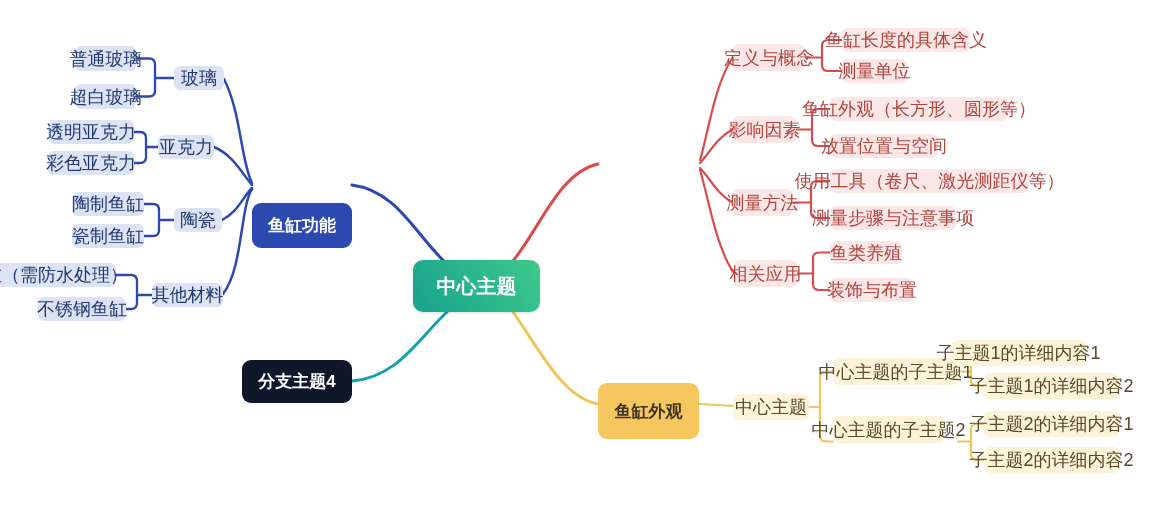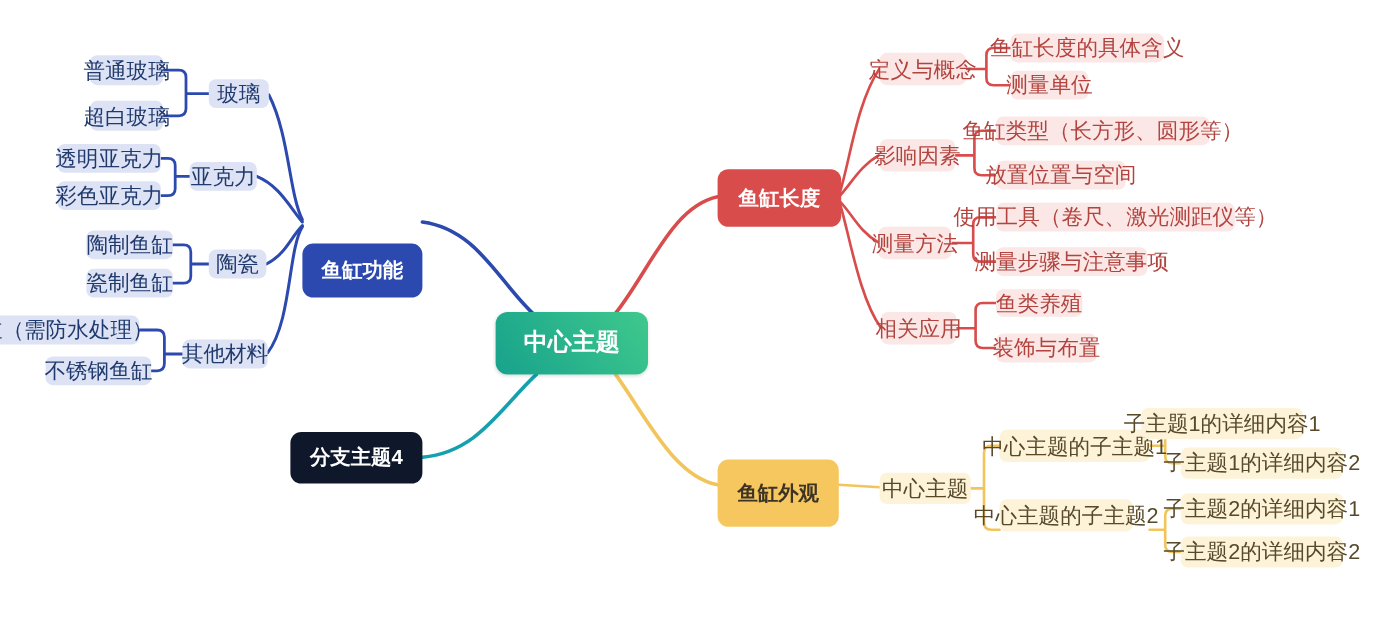--- a/index.html
+++ b/index.html
@@ -74,26 +74,25 @@
   <div class="node s-blue" style="left:48px;top:151px;width:86px;height:24px">彩色亚克力</div>
   <div class="node s-blue" style="left:174px;top:208px;width:48px;height:24px">陶瓷</div>
   <div class="node s-blue" style="left:72px;top:192px;width:72px;height:24px">陶制鱼缸</div>
   <div class="node s-blue" style="left:72px;top:224px;width:72px;height:24px">瓷制鱼缸</div>
   <div class="node s-blue" style="left:152px;top:283px;width:71px;height:24px">其他材料</div>
   <div class="node s-blue" style="left:-22px;top:263px;width:138px;height:24px;border-top-left-radius:0;border-bottom-left-radius:0">鱼缸（需防水处理）</div>
   <div class="node s-blue" style="left:38px;top:297px;width:88px;height:24px">不锈钢鱼缸</div>
 
   <div class="node main b-teal" style="left:242px;top:360px;width:110px;height:43px">分支主题4</div>
 
-  <div class="node main b-red" style="left:598px;top:141px;width:103px;height:48px">鱼缸长度</div>
   <div class="node s-red" style="left:733px;top:44px;width:72px;height:27px">定义与概念</div>
   <div class="node s-red" style="left:842px;top:28px;width:128px;height:24px">鱼缸长度的具体含义</div>
   <div class="node s-red" style="left:842px;top:59px;width:65px;height:24px">测量单位</div>
   <div class="node s-red" style="left:733px;top:116px;width:63px;height:27px">影响因素</div>
-  <div class="node s-red" style="left:830px;top:97px;width:178px;height:24px">鱼缸类型（长方形、圆形等）</div>
+  <div class="node s-red" style="left:830px;top:97px;width:178px;height:24px">鱼缸外观（长方形、圆形等）</div>
   <div class="node s-red" style="left:830px;top:134px;width:108px;height:24px">放置位置与空间</div>
   <div class="node s-red" style="left:732px;top:189px;width:61px;height:27px">测量方法</div>
   <div class="node s-red" style="left:830px;top:169px;width:199px;height:24px">使用工具（卷尺、激光测距仪等）</div>
   <div class="node s-red" style="left:830px;top:206px;width:126px;height:24px">测量步骤与注意事项</div>
   <div class="node s-red" style="left:734px;top:260px;width:63px;height:27px">相关应用</div>
   <div class="node s-red" style="left:830px;top:241px;width:72px;height:23px">鱼类养殖</div>
   <div class="node s-red" style="left:830px;top:278px;width:84px;height:24px">装饰与布置</div>
 
   <div class="node main b-yellow" style="left:598px;top:383px;width:101px;height:56px">鱼缸外观</div>
   <div class="node s-yellow" style="left:733px;top:394px;width:76px;height:26px">中心主题</div>

